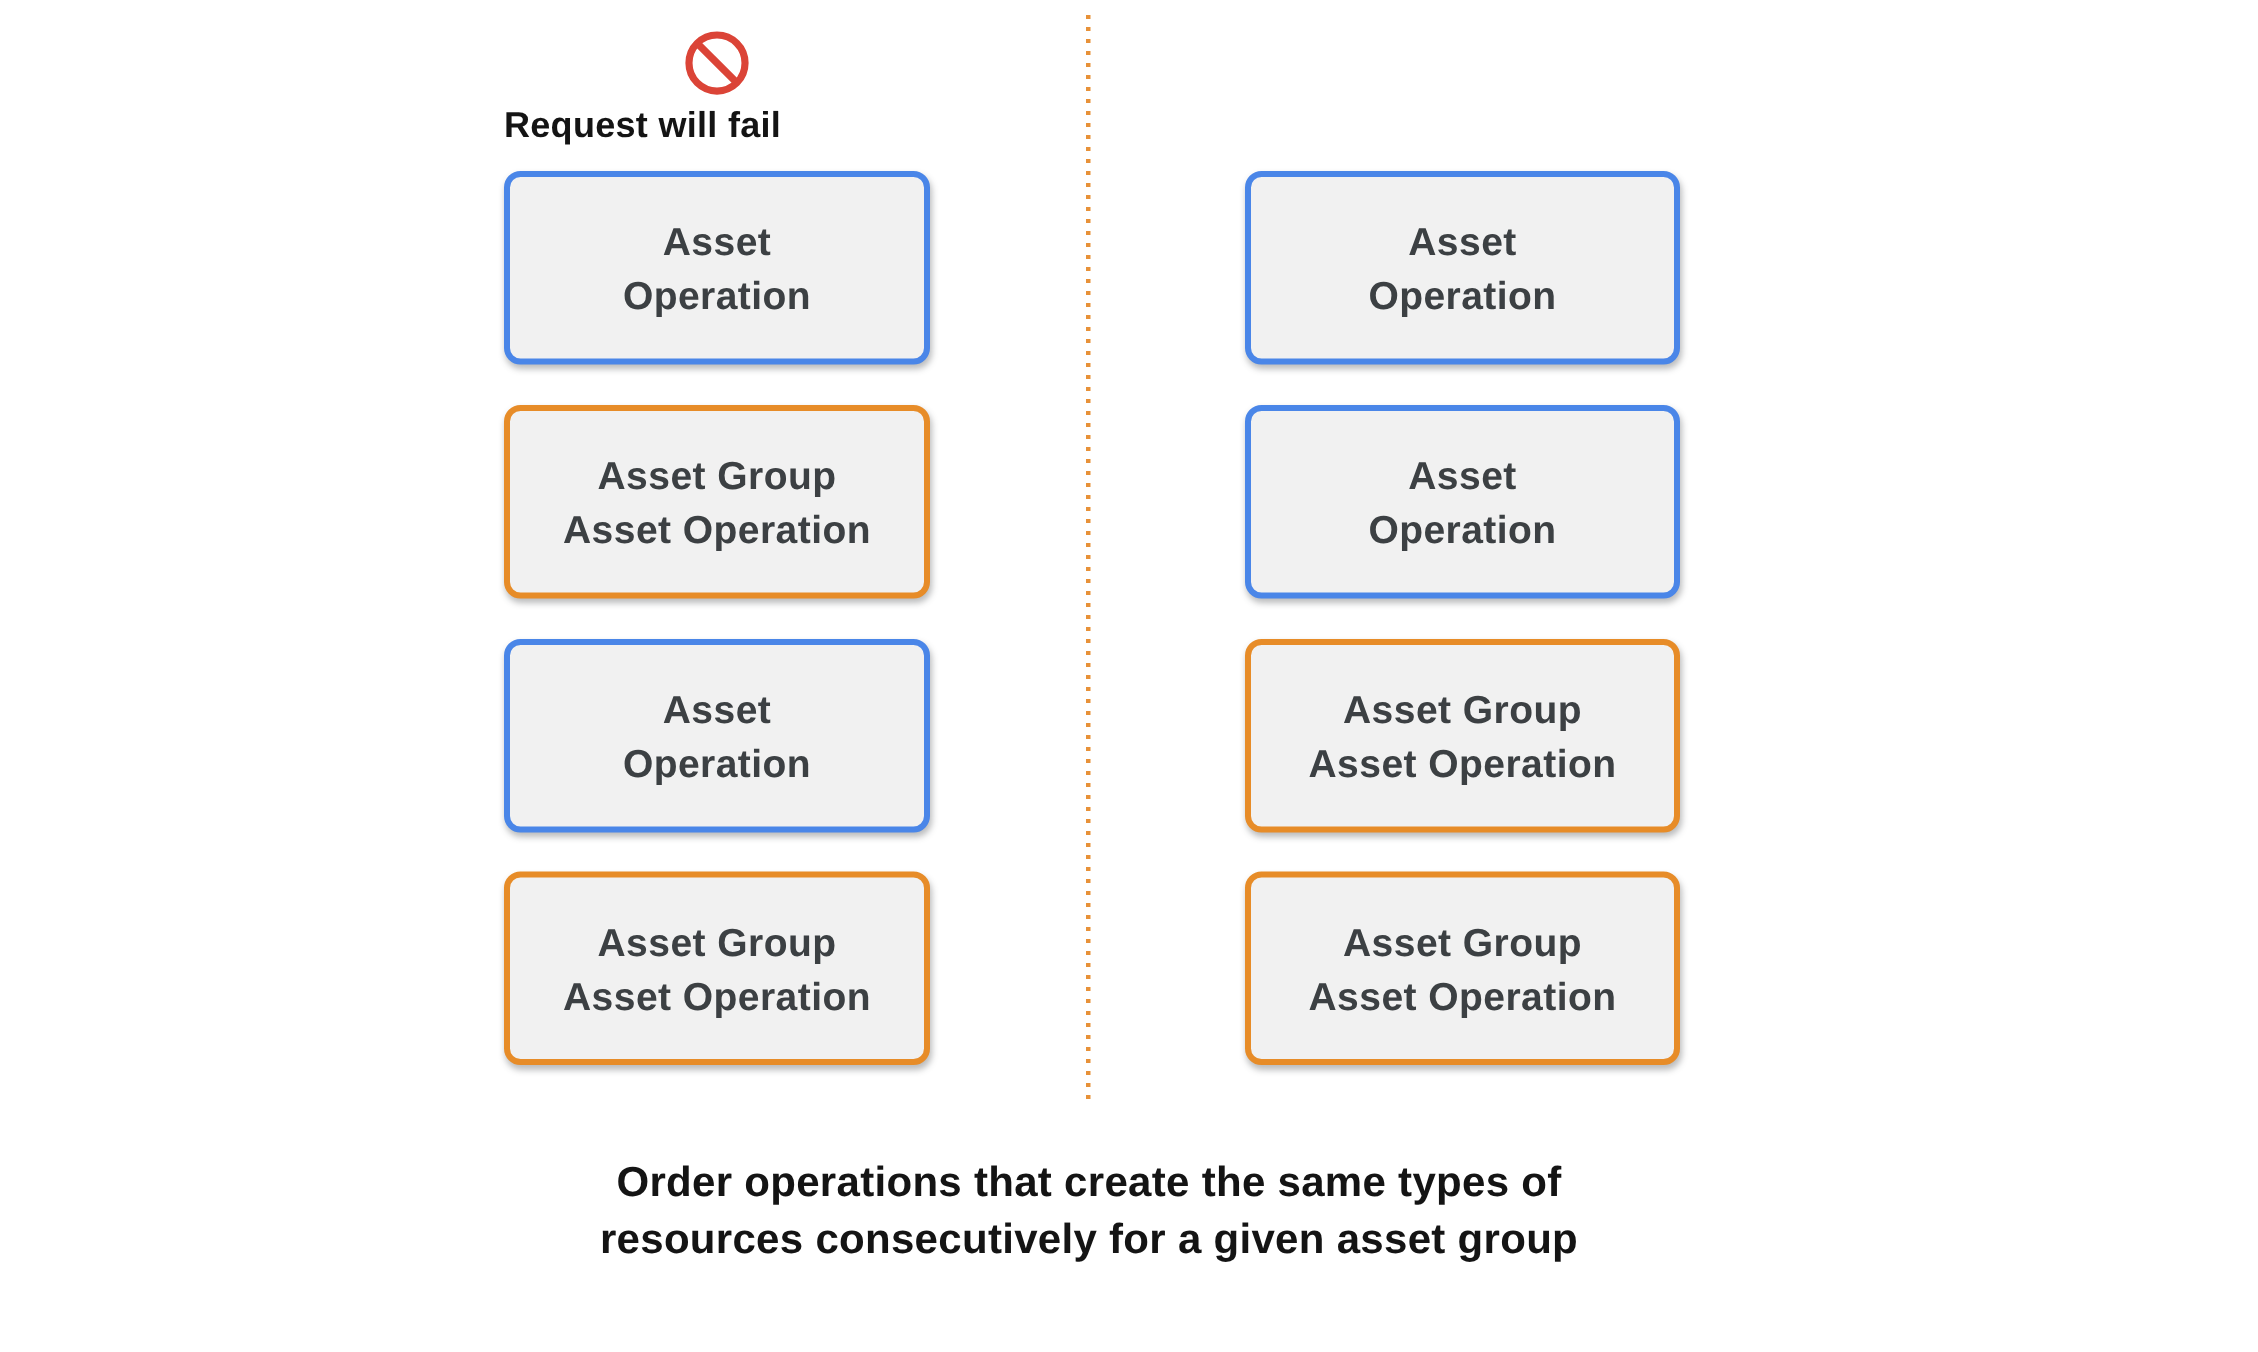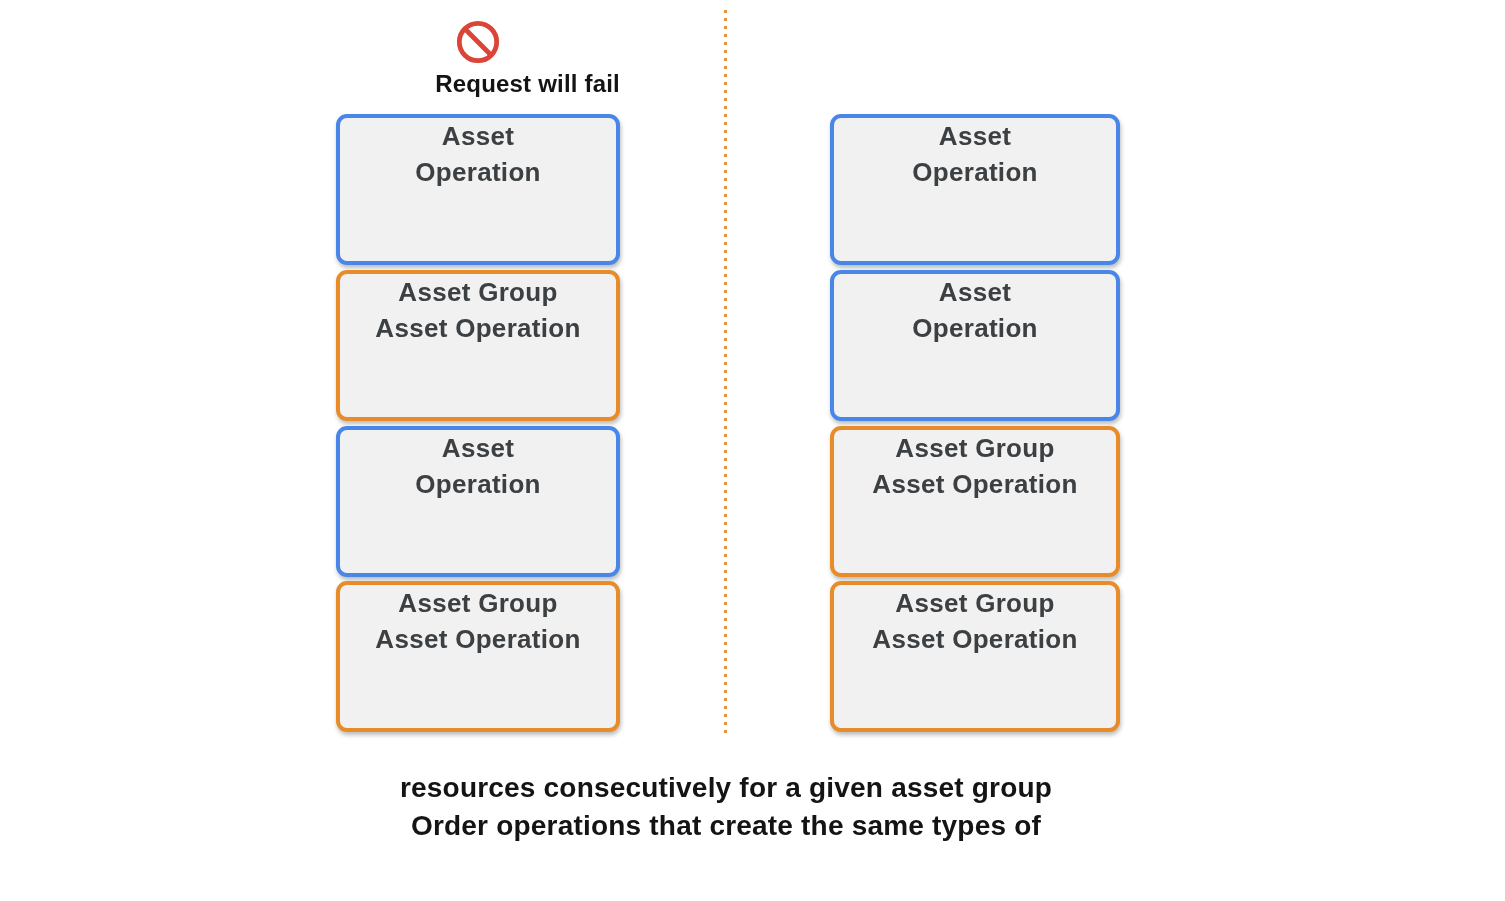--- a/index.html
+++ b/index.html
@@ -13,21 +13,21 @@
     width: 1505px;
     height: 901px;
     background: #ffffff;
     overflow: hidden;
   }
 
   
   .col-header {
     position: absolute;
     top: 16px;
-    text-align: right;
+    text-align: left;
   }
   .col-header.fail    { left: 336px; width: 284px; }
   .col-header.succeed { left: 830px; width: 290px; }
   .header-icon-wrap {
     height: 52px;
     display: flex;
     align-items: center;
     justify-content: center;
   }
   .header-title {
@@ -58,25 +58,26 @@
     height: 727px;
     background-image: repeating-linear-gradient(
       to bottom,
       var(--divider, #e79138) 0px, var(--divider, #e79138) 3px,
       transparent 3px, transparent 8px);
   }
 
   
   .box {
     position: absolute;
-    height: 151px;
+    height: 129px;
     box-sizing: border-box;
     background: var(--box-background, #f1f1f1);
     border-radius: 11px;
     display: flex;
+    align-items: center;
     justify-content: center;
     text-align: center;
     box-shadow: 1px 3px 4px rgba(60, 64, 67, 0.35);
   }
   .col-fail-box    { left: 336px; width: 284px; }
   .col-succeed-box { left: 830px; width: 290px; }
   .box.blue   { border: 4px solid var(--asset-operation-border, #4a86e8); }
   .box.orange { border: 4px solid var(--asset-group-border, #e78c28); }
   .row-0 { top: 114px; }
   .row-1 { top: 270px; }
@@ -166,17 +167,17 @@
     </div>
   </div>
   <div class="box orange col-succeed-box row-3">
     <div class="box-label">
       <div>Asset Group</div>
       <div>Asset Operation</div>
     </div>
   </div>
 
   <div class="caption">
+    <div>Order operations that create the same types of</div>
     <div>resources consecutively for a given asset group</div>
-    <div>Order operations that create the same types of</div>
   </div>
 
 </div>
 
 </body></html>

